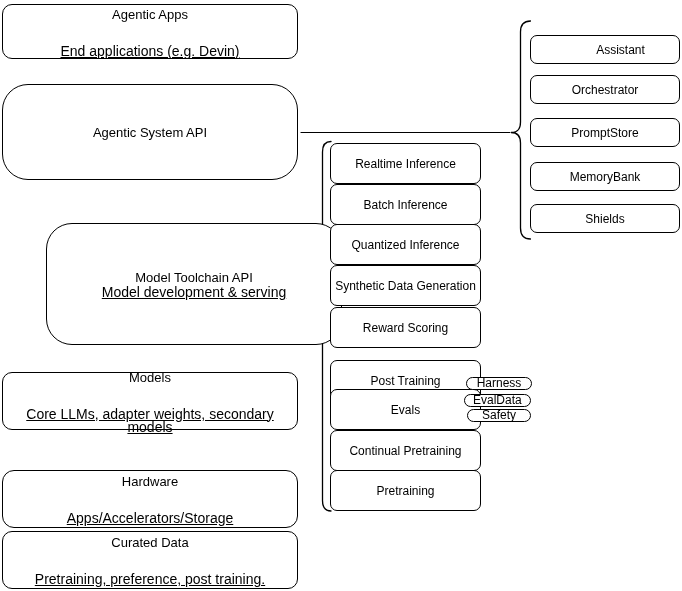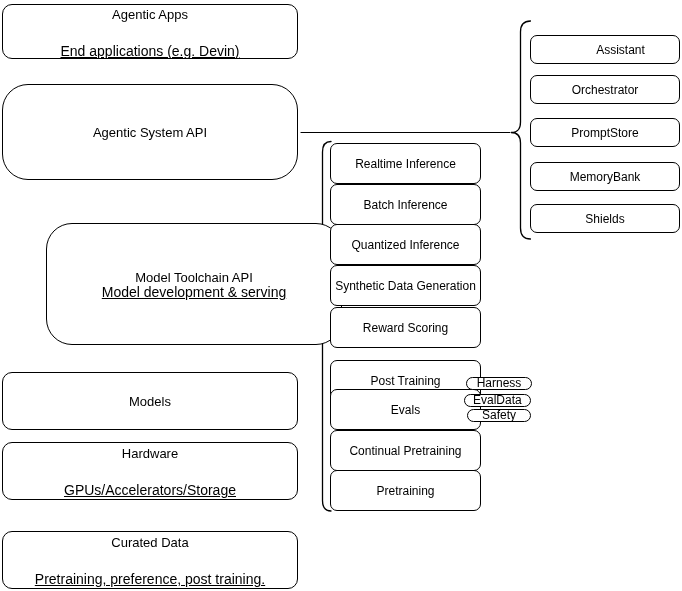--- a/index.html
+++ b/index.html
@@ -88,25 +88,26 @@
     <div class="title">Agentic System API</div>
   </div>
 
   <div class="stackbox r26" style="top:223px;height:122px;margin-left:44px;">
     <div class="title">Model Toolchain API</div>
     <div class="subtitle">Model development &amp; serving</div>
   </div>
 
   <div class="stackbox r10" style="top:372px;height:58px;">
     <div class="title">Models</div>
+    <div class="subtitle">Core LLMs, adapter weights, secondary models</div>
   </div>
 
-  <div class="stackbox r10" style="top:442px;height:58px;">
+  <div class="stackbox r10" style="top:470px;height:58px;border-radius:12px;">
     <div class="title">Hardware</div>
-    <div class="subtitle">GPUs/Accelerators/Storage</div>
+    <div class="subtitle">Apps/Accelerators/Storage</div>
   </div>
 
   <div class="stackbox r10" style="top:531px;height:58px;">
     <div class="title">Curated Data</div>
     <div class="subtitle">Pretraining, preference, post training.</div>
   </div>
 
   <div class="node" style="top:143px;">Realtime Inference</div>
   <div class="node" style="top:184px;">Batch Inference</div>
   <div class="node" style="top:224px;">Quantized Inference</div>

